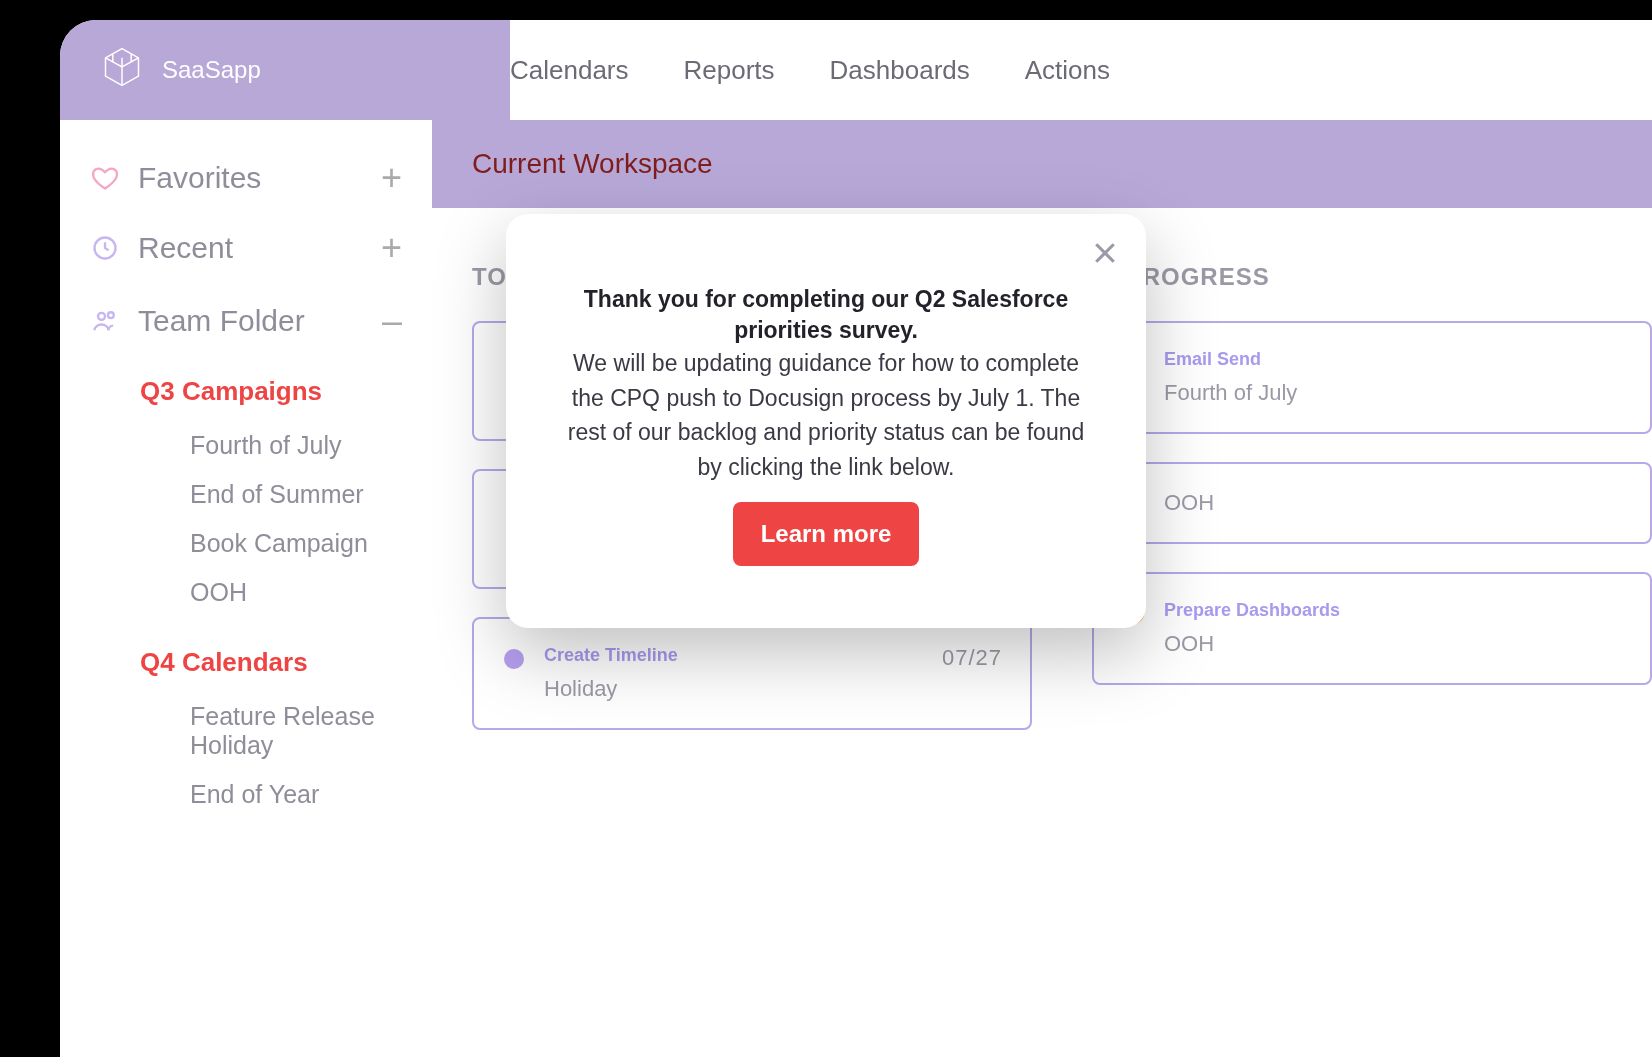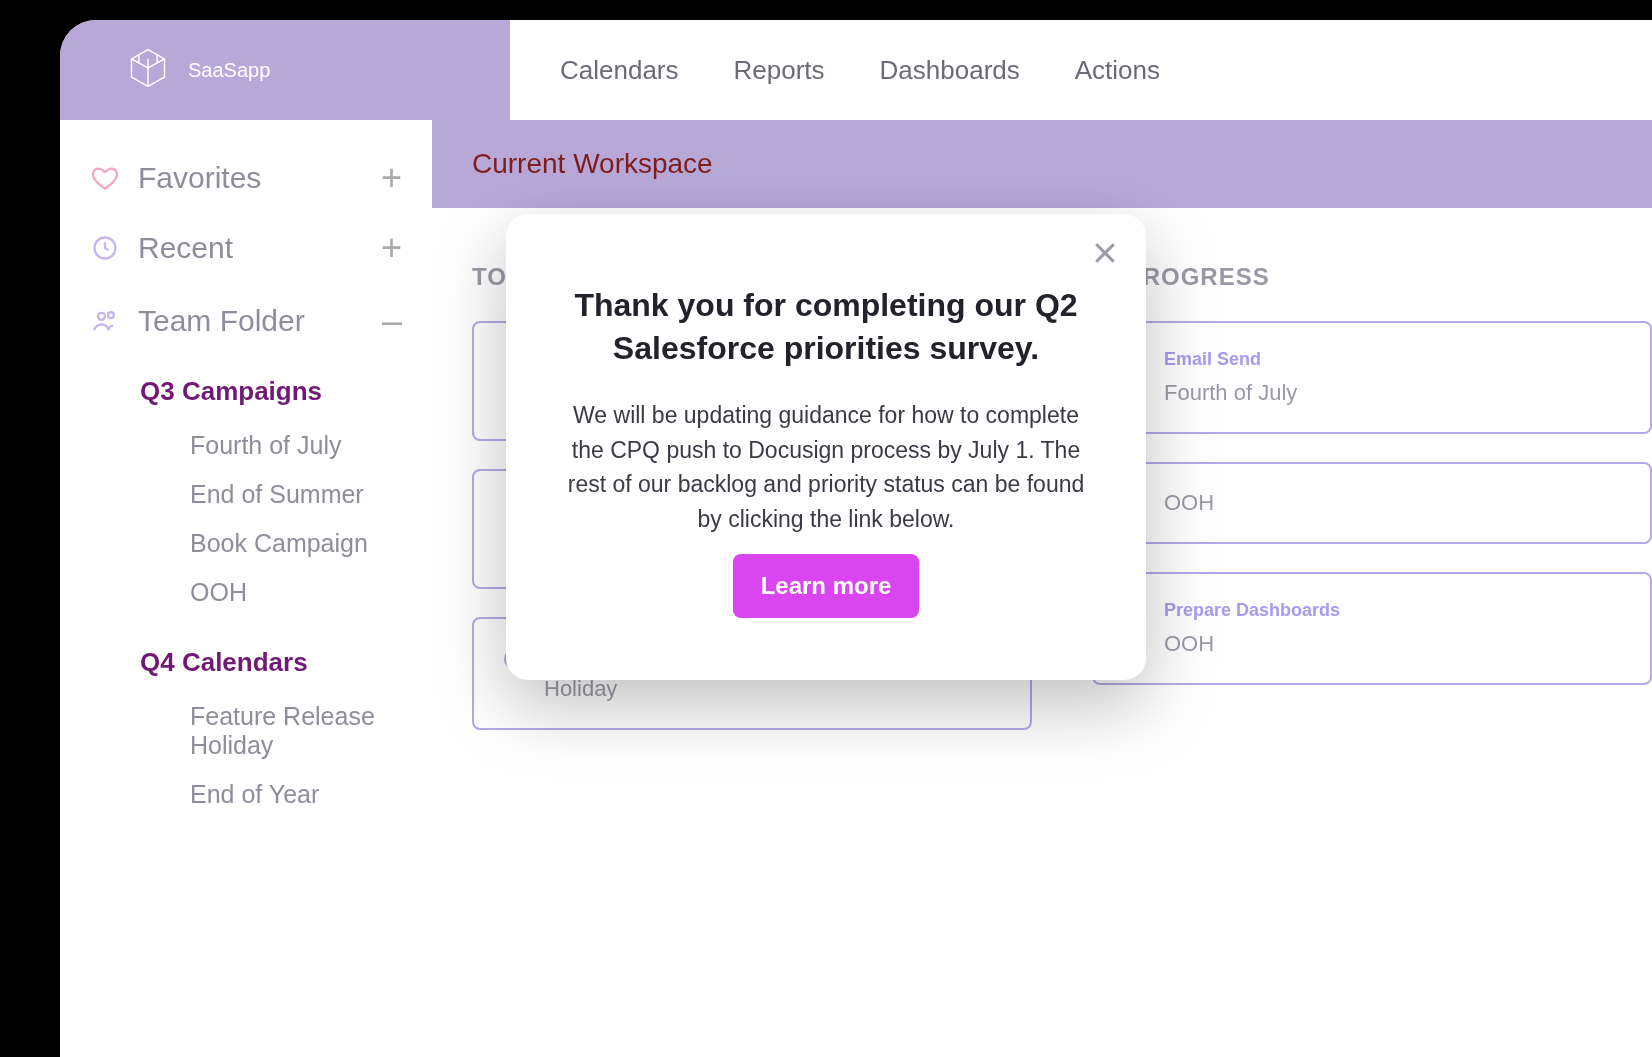--- a/index.html
+++ b/index.html
@@ -29,32 +29,31 @@
     display: flex;
     align-items: stretch;
     height: 100px;
   }
   .brand {
     width: 450px;
     background: #b7a8d8;
     display: flex;
     align-items: center;
     gap: 18px;
-    padding-left: 66px;
+    padding-left: 40px;
     color: #fff;
-    font-size: 20px;
+    font-size: 24px;
     font-weight: 500;
   }
   .brand svg { width: 44px; height: 44px; stroke: #fff; fill: none; stroke-width: 1.6; }
   .topnav {
     flex: 1;
     display: flex;
     align-items: center;
     gap: 55px;
-    padding-left: 50px;
     font-size: 26px;
     color: #6b6b76;
   }
   .topnav span { cursor: pointer; }
 
   
   .body {
     display: flex;
     height: calc(100% - 100px);
   }
@@ -74,21 +73,21 @@
   }
   .side-section .left { display:flex; align-items:center; gap:18px; }
   .side-section .icon { width: 30px; height: 30px; display:flex; align-items:center; justify-content:center; }
   .side-section .icon svg { width: 28px; height: 28px; }
   .side-toggle { font-size: 36px; color: #aaa; line-height: 1; }
   .minus { font-size: 36px; color:#aaa; }
 
   .side-group-title {
     font-weight: 700;
     font-size: 26px;
-    color: #701a75;
+    color: #ef4444;
     margin: 24px 0 24px 50px;
   }
   .side-items {
     margin-left: 100px;
     margin-bottom: 40px;
   }
   .side-item {
     font-size: 25px;
     color: #8e8e9a;
     margin-bottom: 20px;
@@ -176,37 +175,36 @@
   .modal-close {
     position: absolute;
     top: 24px; right: 26px;
     width: 30px; height: 30px;
     cursor: pointer;
     color: #9a9aa6;
   }
   .modal-close svg { width: 100%; height: 100%; stroke:#9a9aa6; stroke-width:2.5; }
   .modal h2 {
     text-align: center;
-    font-size: 32px;
+    font-size: 23px;
     font-weight: 700;
     color: #22222a;
     line-height: 1.35;
-    margin-bottom: 28px;
   }
   .modal p {
     text-align: center;
     font-size: 23px;
     color: #3a3a44;
     line-height: 1.5;
     margin-bottom: 18px;
   }
   .modal-btn {
     display: block;
     margin: 12px auto;
-    background: #d946ef;
+    background: #ef4444;
     color: #fff;
     font-size: 24px;
     font-weight: 700;
     border: none;
     border-radius: 8px;
     padding: 18px 28px;
     cursor: pointer;
   }
 </style>
 </head>

